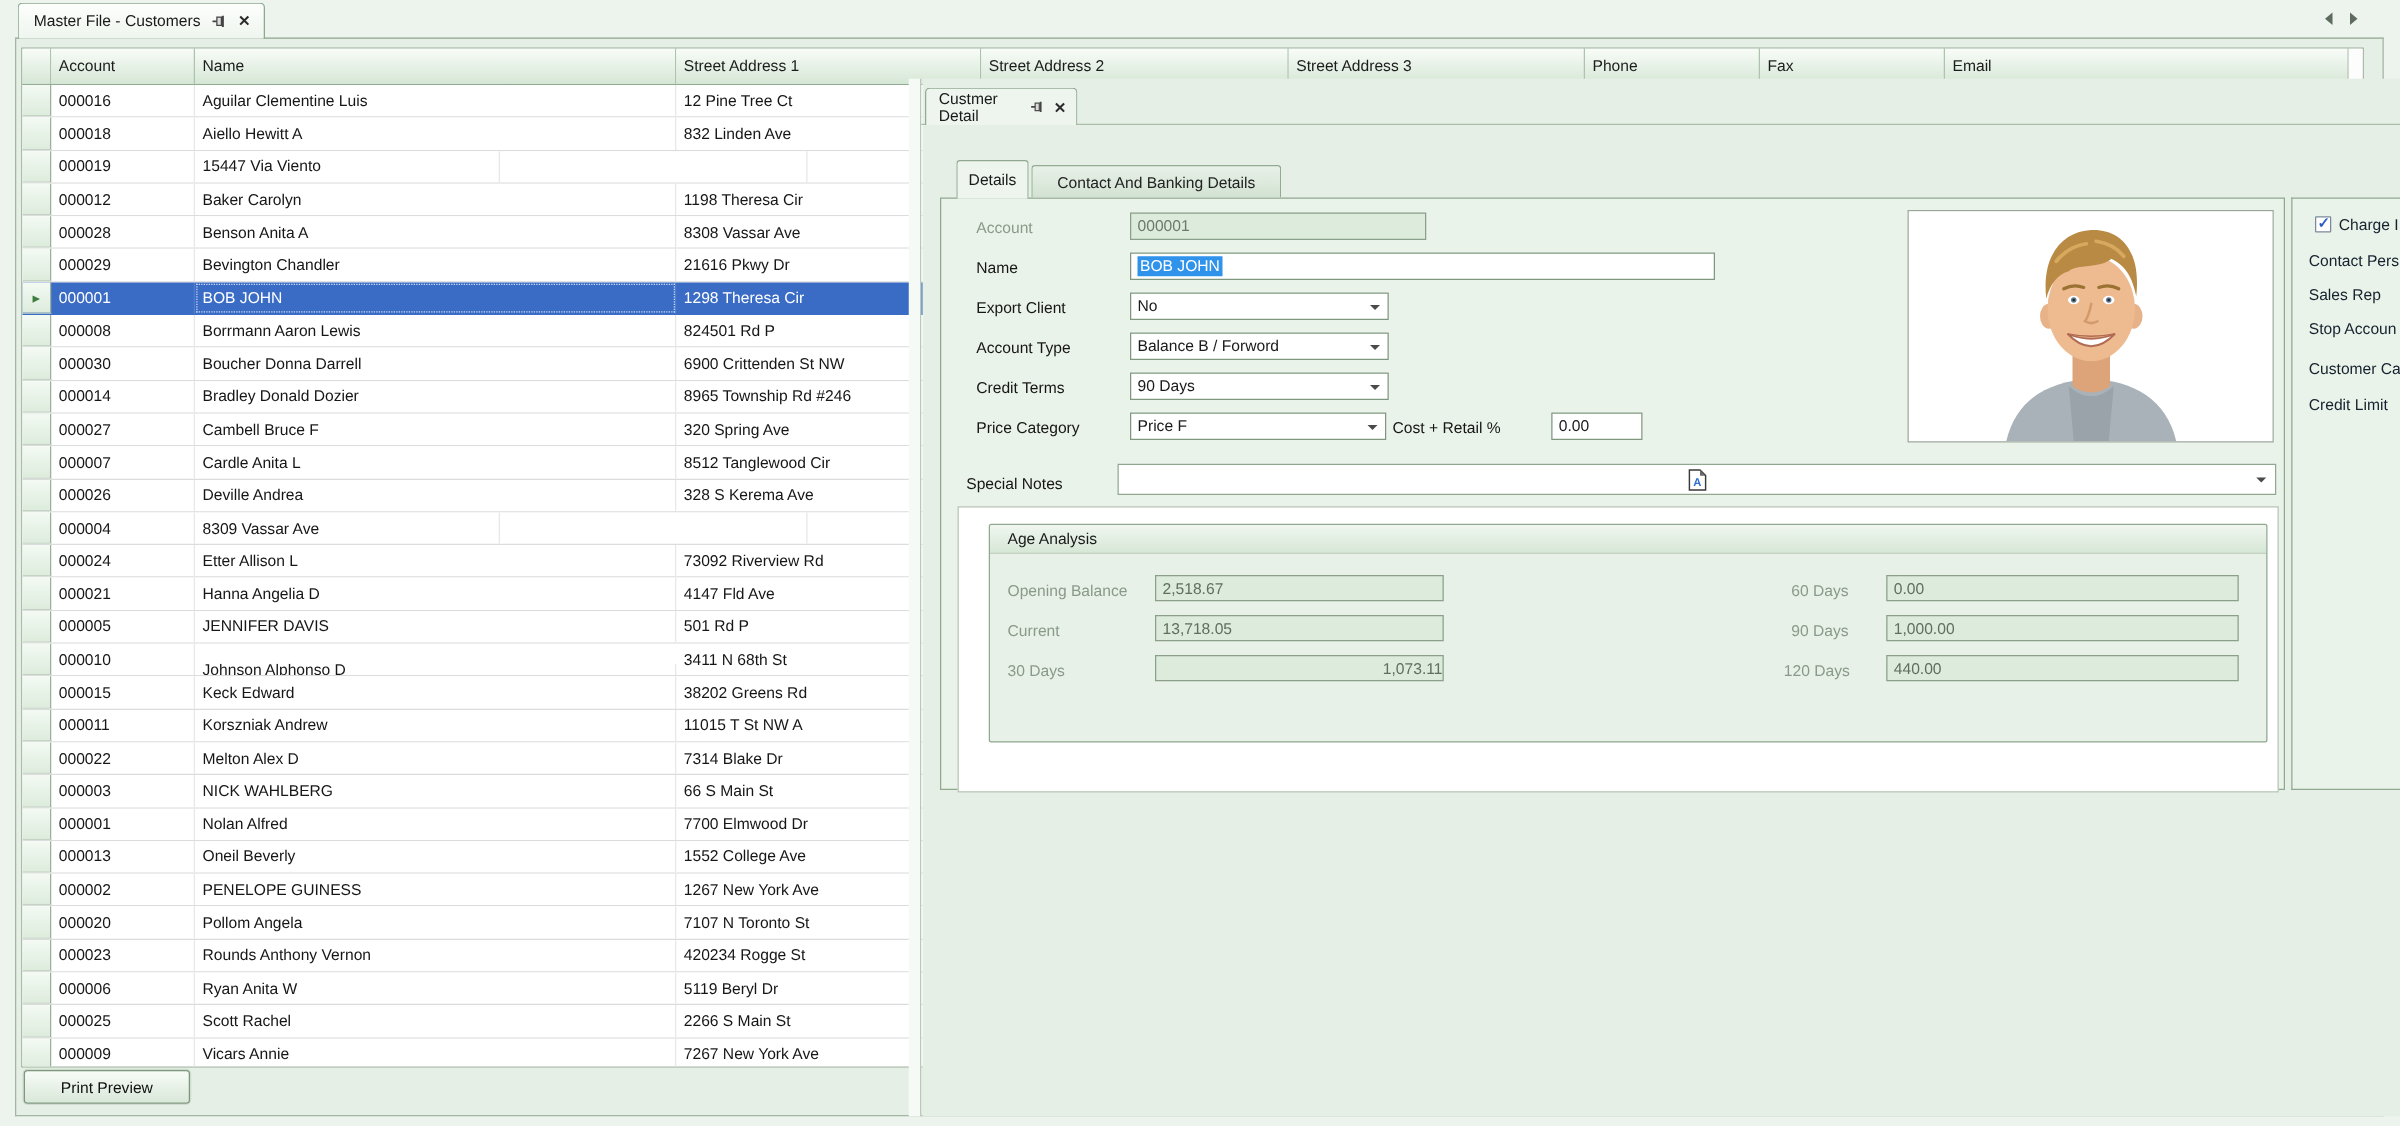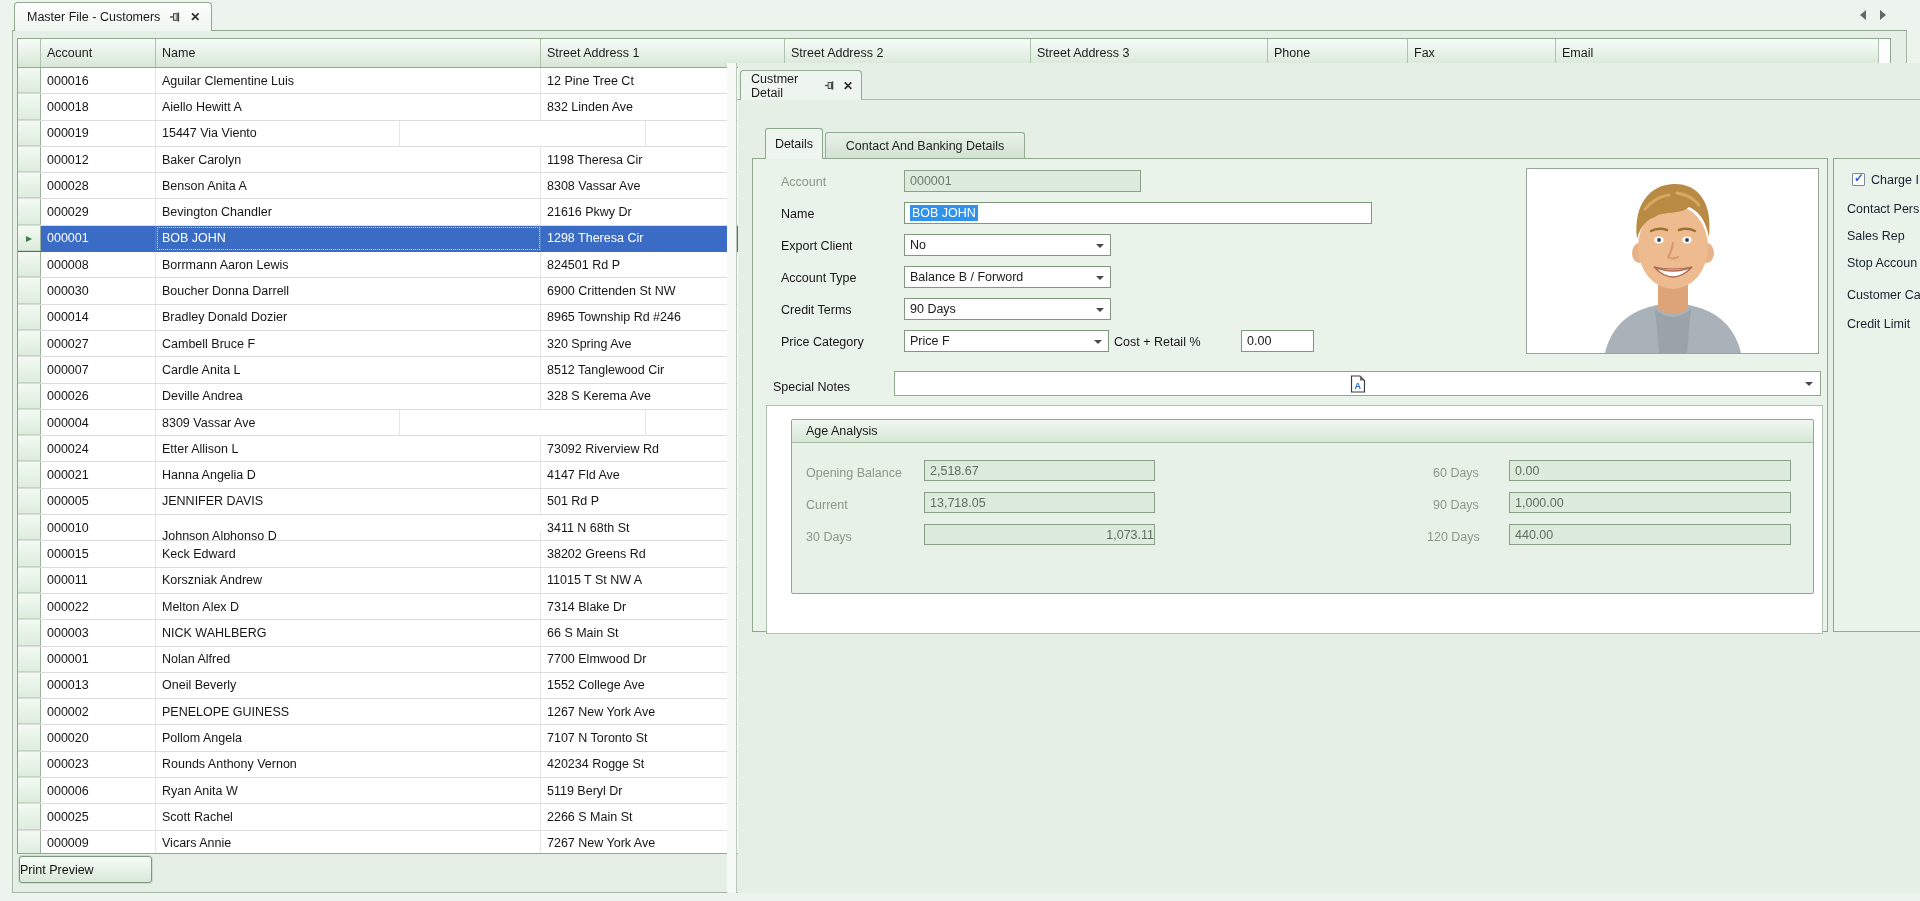--- a/index.html
+++ b/index.html
@@ -62,21 +62,21 @@
   .grow.sel { background:#3a6cc6; border-bottom-color:#3a6cc6; }
   .grow.sel .c { color:#ffffff; border-right-color:rgba(255,255,255,0.12); }
   .grow.sel .c.foc { outline:1px dotted #c9dcf8; outline-offset:-2px; }
 
   
   .btn {
     position:absolute; left:19px; top:856px; width:133px; height:27px;
     background:linear-gradient(#f7fbf7,#d9e8d9);
     border:1px solid #7f967f; border-radius:3px;
     box-shadow:0 0 0 1px #cfdccf;
-    display:flex; align-items:center; justify-content:flex-start;
+    display:flex; align-items:center; justify-content:center;
     z-index:3; color:#111;
   }
 
   
   .panel { position:absolute; left:727px; top:63px; width:1193px; height:830px; z-index:5; }
   .panel-strip { position:absolute; left:0; top:0; width:10px; height:100%; background:#f6faf6; border-right:1px solid #b9c9b9; }
   .panel-bg { position:absolute; left:11px; top:0; right:0; bottom:0; background:#e6efe6; }
   .panel-tab {
     position:absolute; left:13px; top:7px; width:122px; height:30px;
     background:#eef5ee; border:1px solid #93ab93; border-bottom:none;

